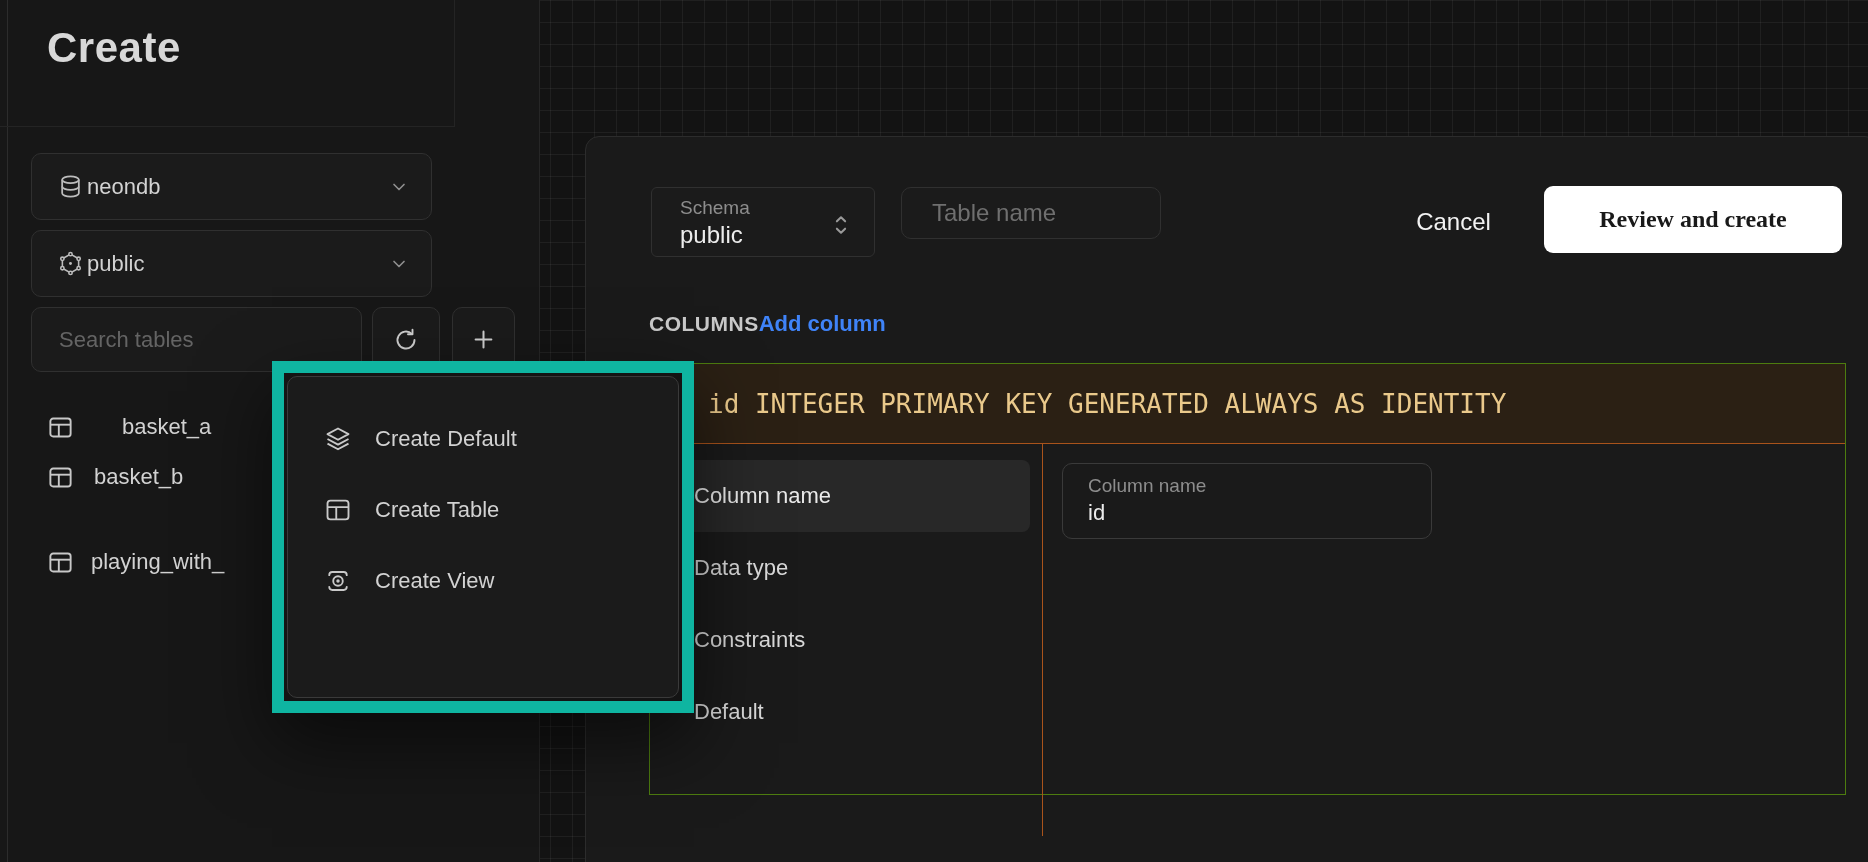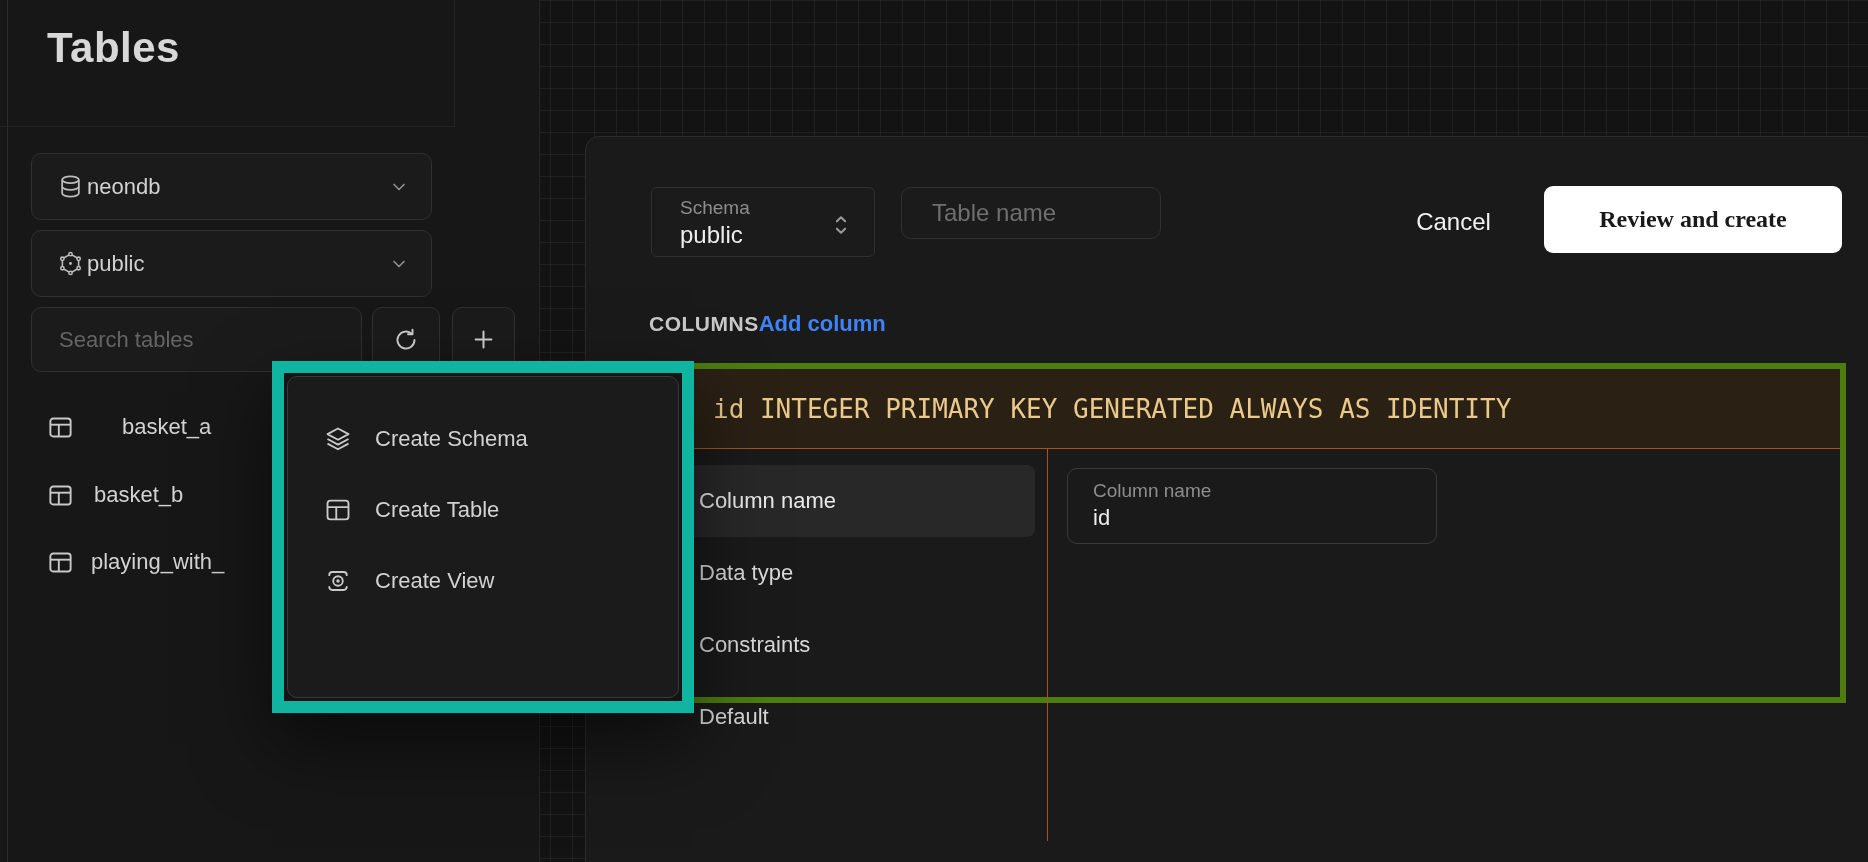--- a/index.html
+++ b/index.html
@@ -68,22 +68,22 @@
     background:none; border:none; color:#f2f2f2; font-size:24px; cursor:pointer;
     font-family:"Liberation Sans", sans-serif; }
   .review-btn { position:absolute; left:958px; top:49px; width:298px; height:67px;
     background:#ffffff; border:none; border-radius:9px; color:#191919; font-size:24px; font-weight:600;
     cursor:pointer; font-family:Liberation Serif, serif; }
 
   .columns-row { position:absolute; left:63px; top:174px; display:flex; align-items:center; }
   .columns-heading { font-size:21px; font-weight:700; color:#c9c9c9; letter-spacing:.5px; }
   .add-column-link { font-size:22px; color:#3f83f8; cursor:pointer; text-decoration:none;font-weight:bold; }
 
-  .orange-box { position:absolute; left:63px; top:226px; width:1197px; height:340px;
-    border:6px solid #4d7c0f; }
+  .orange-box { position:absolute; left:63px; top:226px; width:1197px; height:432px;
+    border:1px solid #4d7c0f; }
   .sql-row { height:80px; background:#2b2014; border-bottom:1px solid #a9531b;
     display:flex; align-items:center; overflow:hidden; }
   .sql-text { margin-left:58px; font-family:"DejaVu Sans Mono", monospace; font-size:26px;
     color:#eac98b; white-space:nowrap; }
   .orange-body { display:flex; height:392px; }
   .tab-col { width:392px; padding:16px 12px 0 0; }
   .tab-item { height:72px; display:flex; align-items:center; padding-left:44px;
     font-size:22px; color:#d8d8d8; border-radius:8px; cursor:pointer; }
   .tab-item.selected { background:#282828; color:#eaeaea; }
   .input-col { flex:1; border-left:1px solid #a9531b; position:relative; }
@@ -101,21 +101,21 @@
   .menu-item .icon27 { width:28px; height:28px; color:#c9c9c9; flex:0 0 auto; }
   .menu-item .lbl { font-size:22px; color:#d2d2d2; }
 </style>
 </head>
 <body>
 
 <div class="page">
 
   <aside class="sidebar">
     <div class="sidebar-header">
-      <div class="sidebar-title">Tables</div>
+      <div class="sidebar-title">Create</div>
     </div>
 
     <div class="select-box" style="top:153px;">
       <svg class="icon24" viewBox="0 0 24 24" fill="none" stroke="currentColor" stroke-width="1.7">
         <ellipse cx="12" cy="5.5" rx="8" ry="3.2"></ellipse>
         <path d="M4 5.5v13c0 1.8 3.6 3.2 8 3.2s8-1.4 8-3.2v-13"></path>
         <path d="M4 12c0 1.8 3.6 3.2 8 3.2s8-1.4 8-3.2"></path>
       </svg>
       <span class="lbl">neondb</span>
       <svg class="chev" width="20" height="20" viewBox="0 0 24 24" fill="none" stroke="currentColor" stroke-width="2" stroke-linecap="round" stroke-linejoin="round">
@@ -156,21 +156,21 @@
     </div>
 
     <div class="table-row" style="top:403px;gap:48px;">
       <svg class="icon26" viewBox="0 0 24 24" fill="none" stroke="currentColor" stroke-width="1.7">
         <rect x="3" y="4" width="18" height="16" rx="2.5"></rect>
           <line x1="3" y1="9.5" x2="21" y2="9.5"></line>
           <line x1="10.5" y1="9.5" x2="10.5" y2="20"></line>
       </svg>
       <span class="lbl">basket_a</span>
     </div>
-    <div class="table-row" style="top:471px;gap:20px;">
+    <div class="table-row" style="top:453px;gap:20px;">
       <svg class="icon26" viewBox="0 0 24 24" fill="none" stroke="currentColor" stroke-width="1.7">
         <rect x="3" y="4" width="18" height="16" rx="2.5"></rect>
           <line x1="3" y1="9.5" x2="21" y2="9.5"></line>
           <line x1="10.5" y1="9.5" x2="10.5" y2="20"></line>
       </svg>
       <span class="lbl">basket_b</span>
     </div>
     <div class="table-row" style="top:538px;">
       <svg class="icon26" viewBox="0 0 24 24" fill="none" stroke="currentColor" stroke-width="1.7">
         <rect x="3" y="4" width="18" height="16" rx="2.5"></rect>
@@ -225,21 +225,21 @@
 
   <div class="create-dropdown">
     <div class="dropdown-panel">
 
       <div class="menu-item">
         <svg class="icon27" viewBox="0 0 24 24" fill="none" stroke="currentColor" stroke-width="1.6" stroke-linejoin="round">
           <polygon points="12 3 21 7.8 12 12.6 3 7.8"></polygon>
           <polyline points="3 12 12 16.8 21 12"></polyline>
           <polyline points="3 16 12 20.8 21 16"></polyline>
         </svg>
-        <span class="lbl">Create Schema</span>
+        <span class="lbl">Create Default</span>
       </div>
 
       <div class="menu-item">
         <svg class="icon27" viewBox="0 0 24 24" fill="none" stroke="currentColor" stroke-width="1.6">
           <rect x="3" y="4" width="18" height="16" rx="2.5"></rect>
             <line x1="3" y1="9.5" x2="21" y2="9.5"></line>
             <line x1="10.5" y1="9.5" x2="10.5" y2="20"></line>
         </svg>
         <span class="lbl">Create Table</span>
       </div>

